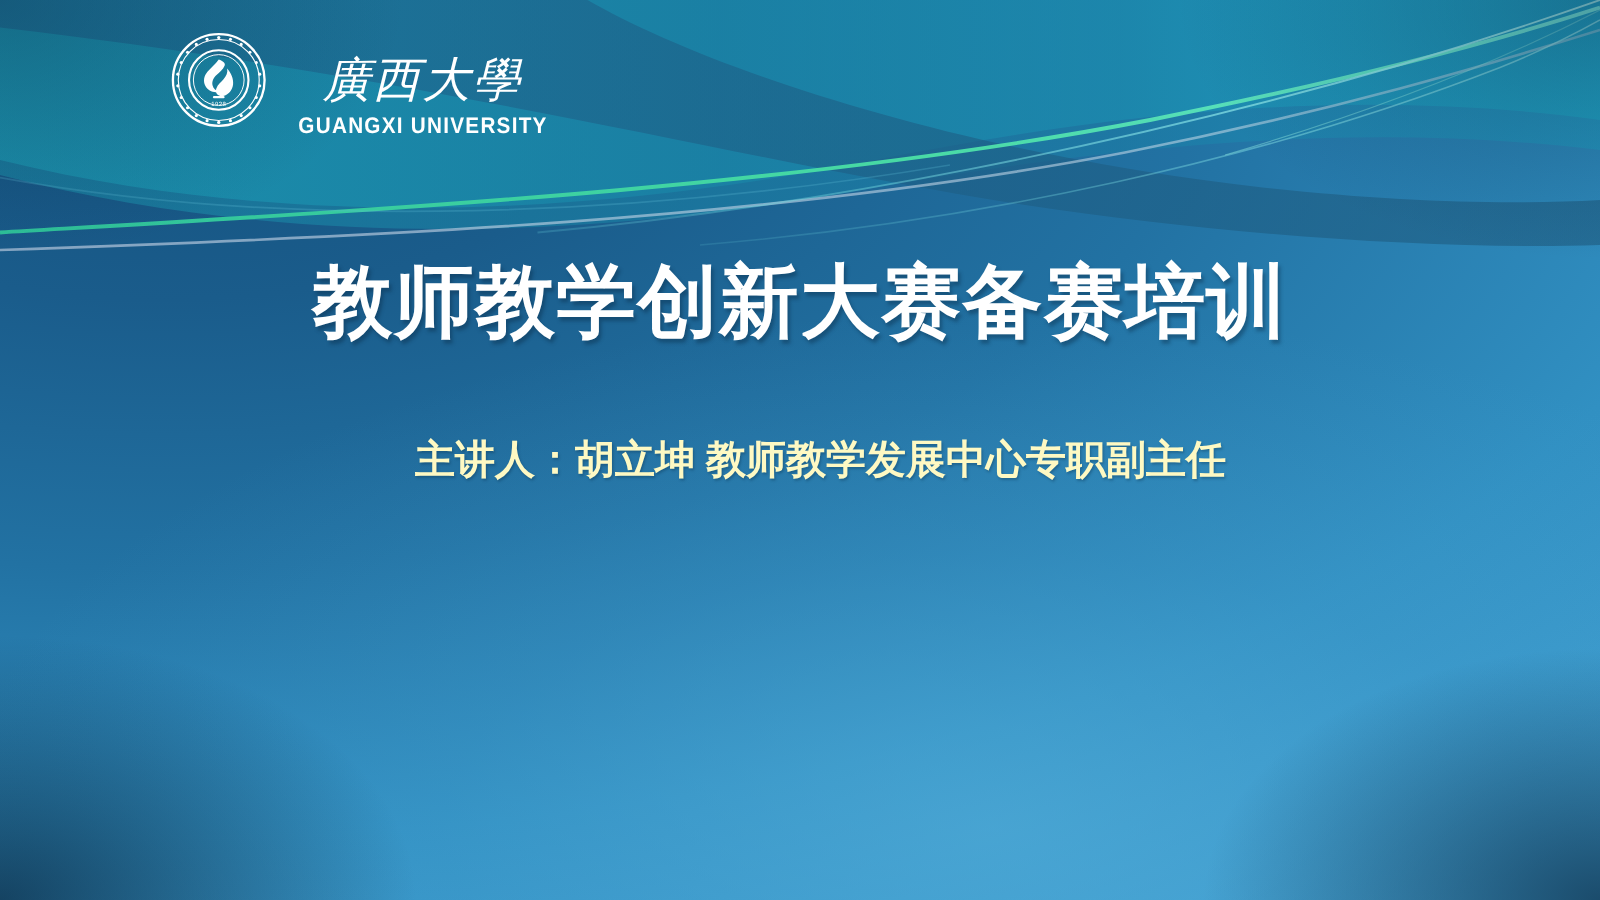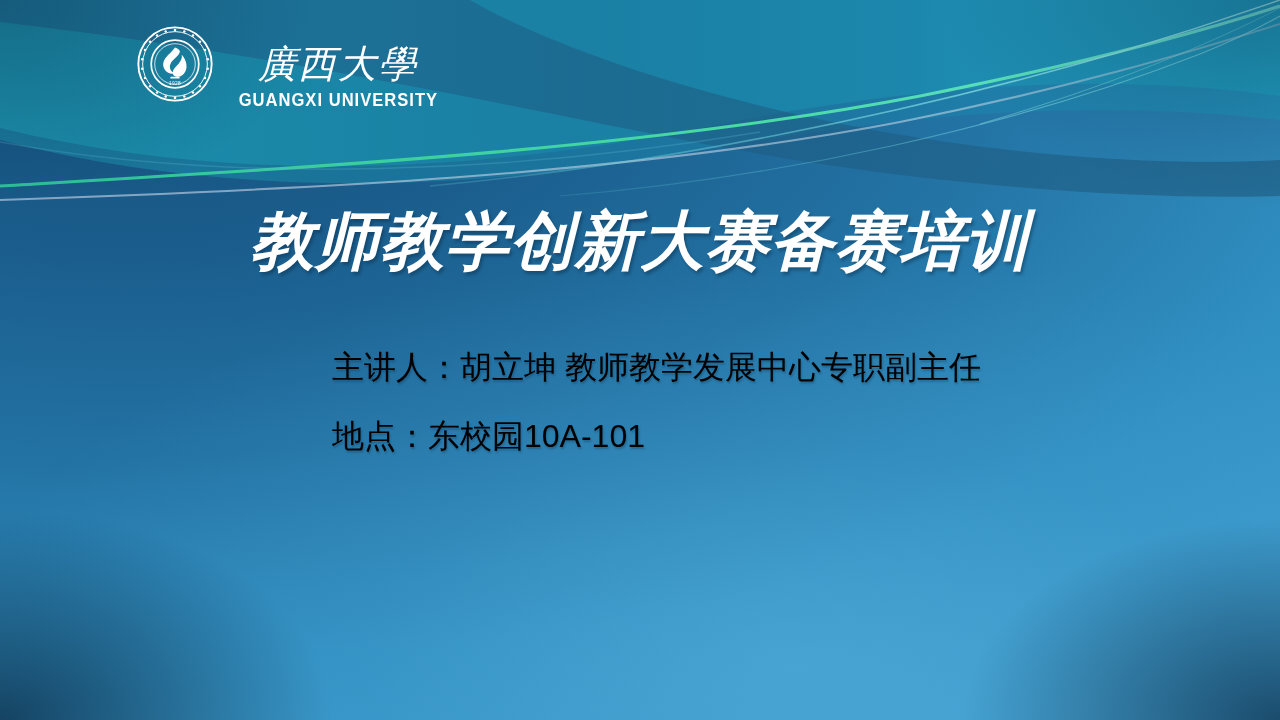--- a/index.html
+++ b/index.html
@@ -107,36 +107,35 @@
     left: 0;
     width: 1280px;
     text-align: center;
     color: #ffffff;
     font-size: 64px;
     font-weight: bold;
     letter-spacing: 1px;
     line-height: 1.15;
     white-space: nowrap;
     text-shadow: 2px 3px 3px rgba(8,40,66,0.38);
-    font-style: italic;
   }
 
   
   .details {
     position: absolute;
     top: 350px;
     left: 332px;
     display: flex;
     flex-direction: column;
     gap: 34px;
   }
   .detail-line {
-    color: #000000;
+    color: #fef9c3;
     font-size: 32px;
-    font-weight: normal;
+    font-weight: bold;
     line-height: 1.08;
     white-space: nowrap;
     text-shadow: 1px 2px 2px rgba(8,40,66,0.30);
   }
 </style>
 </head>
 <body>
 
 <div class="slide">
 
@@ -254,16 +253,15 @@
         <text x="92" y="38" text-anchor="middle" fill="#ffffff" font-family="'DejaVu Serif', serif" font-size="38" font-style="italic" letter-spacing="2">廣西大學</text>
       </svg>
       <div class="logo-en">GUANGXI UNIVERSITY</div>
     </div>
   </div>
 
   <div class="title">教师教学创新大赛备赛培训</div>
 
   <div class="details">
     <div class="detail-line">主讲人：胡立坤  教师教学发展中心专职副主任</div>
-    <div class="detail-line">地点：东校园10A-101</div>
   </div>
 
 </div>
 
 </body></html>

